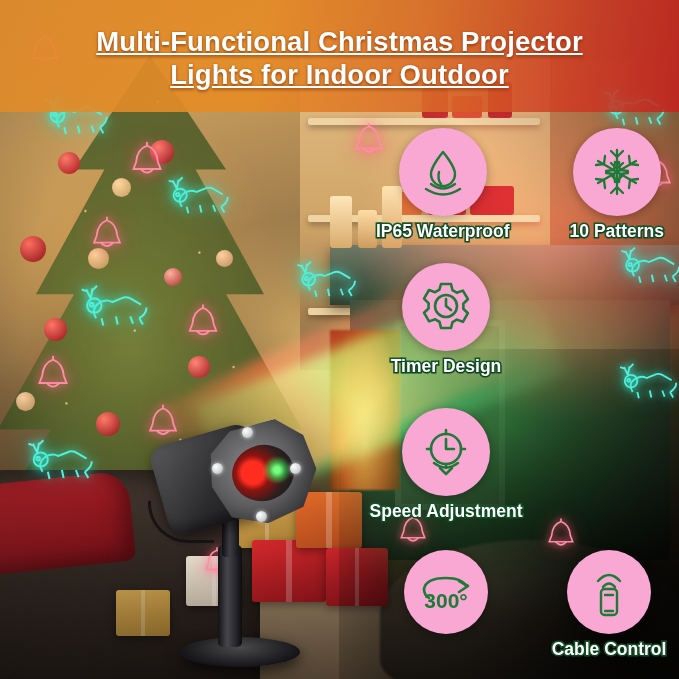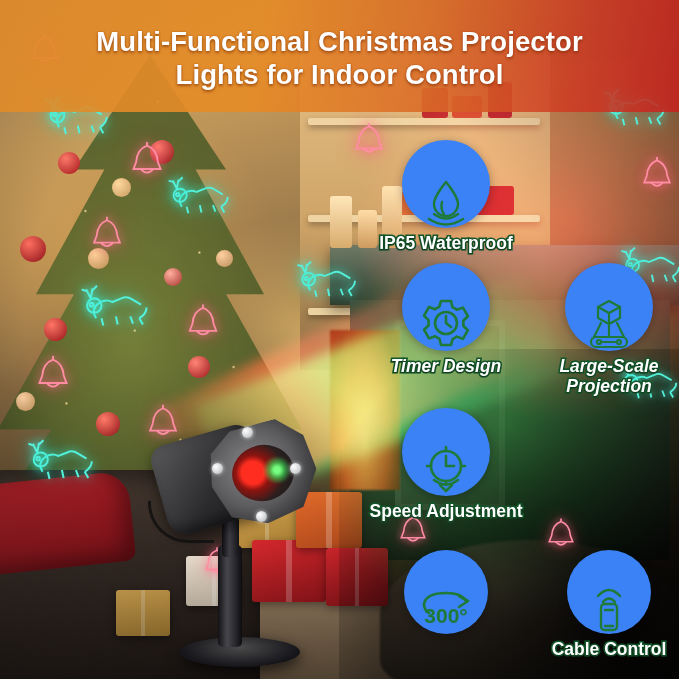--- a/index.html
+++ b/index.html
@@ -159,46 +159,47 @@
       rgba(219,110,40,.90) 62%,
       rgba(206,60,36,.88) 84%,
       rgba(196,34,30,.88) 100%);
     display:flex; flex-direction:column; align-items:center; justify-content:center;
     padding-top:4px;
   }
   .title-line {
     color:#fff; font-weight:bold; font-size:27.5px; line-height:33px;
     letter-spacing:.1px; white-space:nowrap;
     text-shadow: 0 2px 3px rgba(120,40,0,.55), 0 0 2px rgba(140,50,0,.5);
+    text-decoration: underline;
   }
 
   
   .features {
     position:absolute; left:376px; top:120px; width:303px; height:555px;
   }
   .frow { position:absolute; display:flex; width:303px; justify-content:space-between; }
   .fcell { width:140px; display:flex; flex-direction:column; align-items:center; }
   .fcircle {
-    width:88px; height:88px; border-radius:50%; background:#3b82f6;
-    display:flex; align-items:flex-end; justify-content:center;
+    width:88px; height:88px; border-radius:50%; background:#f9a8d4;
+    display:flex; align-items:center; justify-content:center;
     box-shadow: 0 2px 10px rgba(0,0,0,.30);
   }
   .fcircle svg { display:block; }
   .flabel {
     margin-top:5px; font-weight:bold; font-size:17.5px; line-height:20px;
     color:#ffffff; text-align:center; white-space:nowrap;
     -webkit-text-stroke: 3.2px #14572a;
     paint-order: stroke fill;
     text-shadow: 0 1px 2px rgba(0,0,0,.45);
   }
   .flabel.wrap { white-space:normal; width:125px; }
 
   
-  .row1 { top:20px;gap:45px; }
-  .row2 { top:143px;font-style:italic; }
+  .row1 { top:8px;gap:45px; }
+  .row2 { top:143px; }
   .row3 { top:288px; }
   .row4 { top:430px; }
   .row4 .fcircle { width:84px; height:84px; }
 
   
   .projector { position:absolute; left:150px; top:405px; width:180px; height:270px; }
   .proj-base {
     position:absolute; left:30px; top:232px; width:120px; height:30px;
     background: radial-gradient(ellipse at 50% 35%, #4a4a4a, #15151a 70%);
     border-radius:50%;
@@ -491,66 +492,76 @@
     <div class="lens-flare"></div>
     <div class="led" style="left:92px; top:22px;"></div>
     <div class="led" style="left:62px; top:58px;"></div>
     <div class="led" style="left:140px; top:58px;"></div>
     <div class="led" style="left:106px; top:106px;"></div>
     <div class="cord"></div>
   </div>
 
   <div class="header">
     <div class="title-line">Multi-Functional Christmas Projector</div>
-    <div class="title-line">Lights for Indoor Control</div>
+    <div class="title-line">Lights for Indoor Outdoor</div>
   </div>
 
   <div class="features">
 
     <div class="frow row1">
       <div class="fcell">
         <div class="fcircle">
           <svg width="52" height="52" viewBox="0 0 52 52" fill="none" stroke="#1E7A36" stroke-width="2.4" stroke-linecap="round" stroke-linejoin="round">
             <path d="M26 6 C26 6 14 20 14 28 a12 12 0 0 0 24 0 C38 20 26 6 26 6 z"></path>
             <path d="M22 26 a5 9 0 0 0 2 12"></path>
             <path d="M14 38 q12 9 24 0"></path>
             <path d="M9 43 q17 11 34 0"></path>
           </svg>
         </div>
         <div class="flabel">IP65 Waterproof</div>
       </div>
 
+      <div class="fcell">
+        <div class="fcircle">
+          <svg width="52" height="52" viewBox="0 0 52 52" fill="none" stroke="#1E7A36" stroke-width="2.3" stroke-linecap="round" stroke-linejoin="round">
+            <g>
+              <path d="M26 4 V48"></path>
+              <path d="M7 15 L45 37"></path>
+              <path d="M45 15 L7 37"></path>
+            </g>
+            <g>
+              <path d="M26 11 l-6 -6 M26 11 l6 -6 M26 23 l-6 -6 M26 23 l6 -6 M26 35 l-6 -6 M26 35 l6 -6"></path>
+              <path d="M26 41 l-6 6 M26 41 l6 6"></path>
+            </g>
+            <g>
+              <path d="M13 18 l-8 1 M13 18 l1 -8 M23 24 l-8 1 M23 24 l1 -8"></path>
+              <path d="M39 34 l8 -1 M39 34 l-1 8 M29 28 l8 -1 M29 28 l-1 8"></path>
+            </g>
+            <g>
+              <path d="M39 18 l8 1 M39 18 l-1 -8 M29 24 l8 1 M29 24 l-1 -8"></path>
+              <path d="M13 34 l-8 -1 M13 34 l1 8 M23 28 l-8 -1 M23 28 l1 8"></path>
+            </g>
+          </svg>
+        </div>
+        <div class="flabel">10 Patterns</div>
+      </div>
     </div>
 
     <div class="frow row2">
       <div class="fcell">
         <div class="fcircle">
           <svg width="54" height="54" viewBox="0 0 54 54" fill="none" stroke="#1E7A36" stroke-width="2.6" stroke-linecap="round" stroke-linejoin="round">
             <path d="M22 4 h10 l1.5 6.3 a18 18 0 0 1 4.3 2.5 l6.1-2.2 5 8.6 -4.6 4.5 a18 18 0 0 1 0 5 l4.6 4.5 -5 8.6 -6.1-2.2 a18 18 0 0 1-4.3 2.5 L32 48 h-10 l-1.5-6.3 a18 18 0 0 1-4.3-2.5 l-6.1 2.2 -5-8.6 4.6-4.5 a18 18 0 0 1 0-5 L5 18.6 l5-8.6 6.1 2.2 a18 18 0 0 1 4.3-2.5 z"></path>
             <circle cx="27" cy="26" r="11"></circle>
             <path d="M27 19 V26 l5 4"></path>
           </svg>
         </div>
         <div class="flabel">Timer Design</div>
       </div>
 
-      <div class="fcell">
-        <div class="fcircle">
-          <svg width="54" height="54" viewBox="0 0 54 54" fill="none" stroke="#1E7A36" stroke-width="2.2" stroke-linecap="round" stroke-linejoin="round">
-            <path d="M27 4 L38 10 V21 L27 27 L16 21 V10 z"></path>
-            <path d="M16 10 L27 16 L38 10 M27 16 V27"></path>
-            <path d="M19 26 L12 40 M27 28 L27 40 M35 26 L42 40"></path>
-            <rect x="9" y="40" width="36" height="10" rx="5"></rect>
-            <circle cx="17" cy="45" r="2"></circle>
-              <circle cx="37" cy="45" r="2"></circle>
-            <path d="M19 45 h16"></path>
-          </svg>
-        </div>
-        <div class="flabel wrap">Large-Scale Projection</div>
-      </div>
     </div>
 
     <div class="frow row3">
 
       <div class="fcell">
         <div class="fcircle">
           <svg width="54" height="54" viewBox="0 0 54 54" fill="none" stroke="#1E7A36" stroke-width="2.6" stroke-linecap="round" stroke-linejoin="round">
             <circle cx="27" cy="24" r="15"></circle>
             <path d="M27 14 V24 h8"></path>
             <path d="M27 9 V5 M27 39 V43 M12 24 H8 M42 24 H46"></path>

